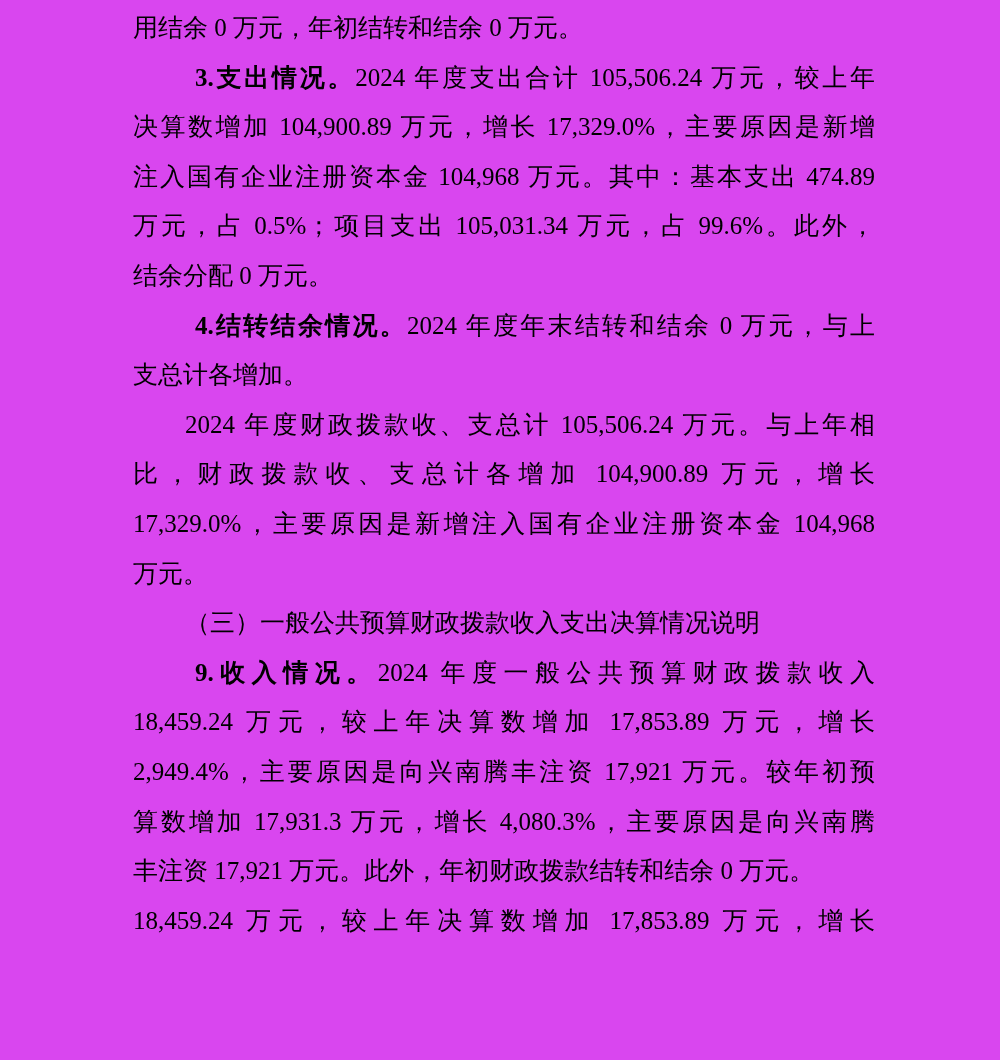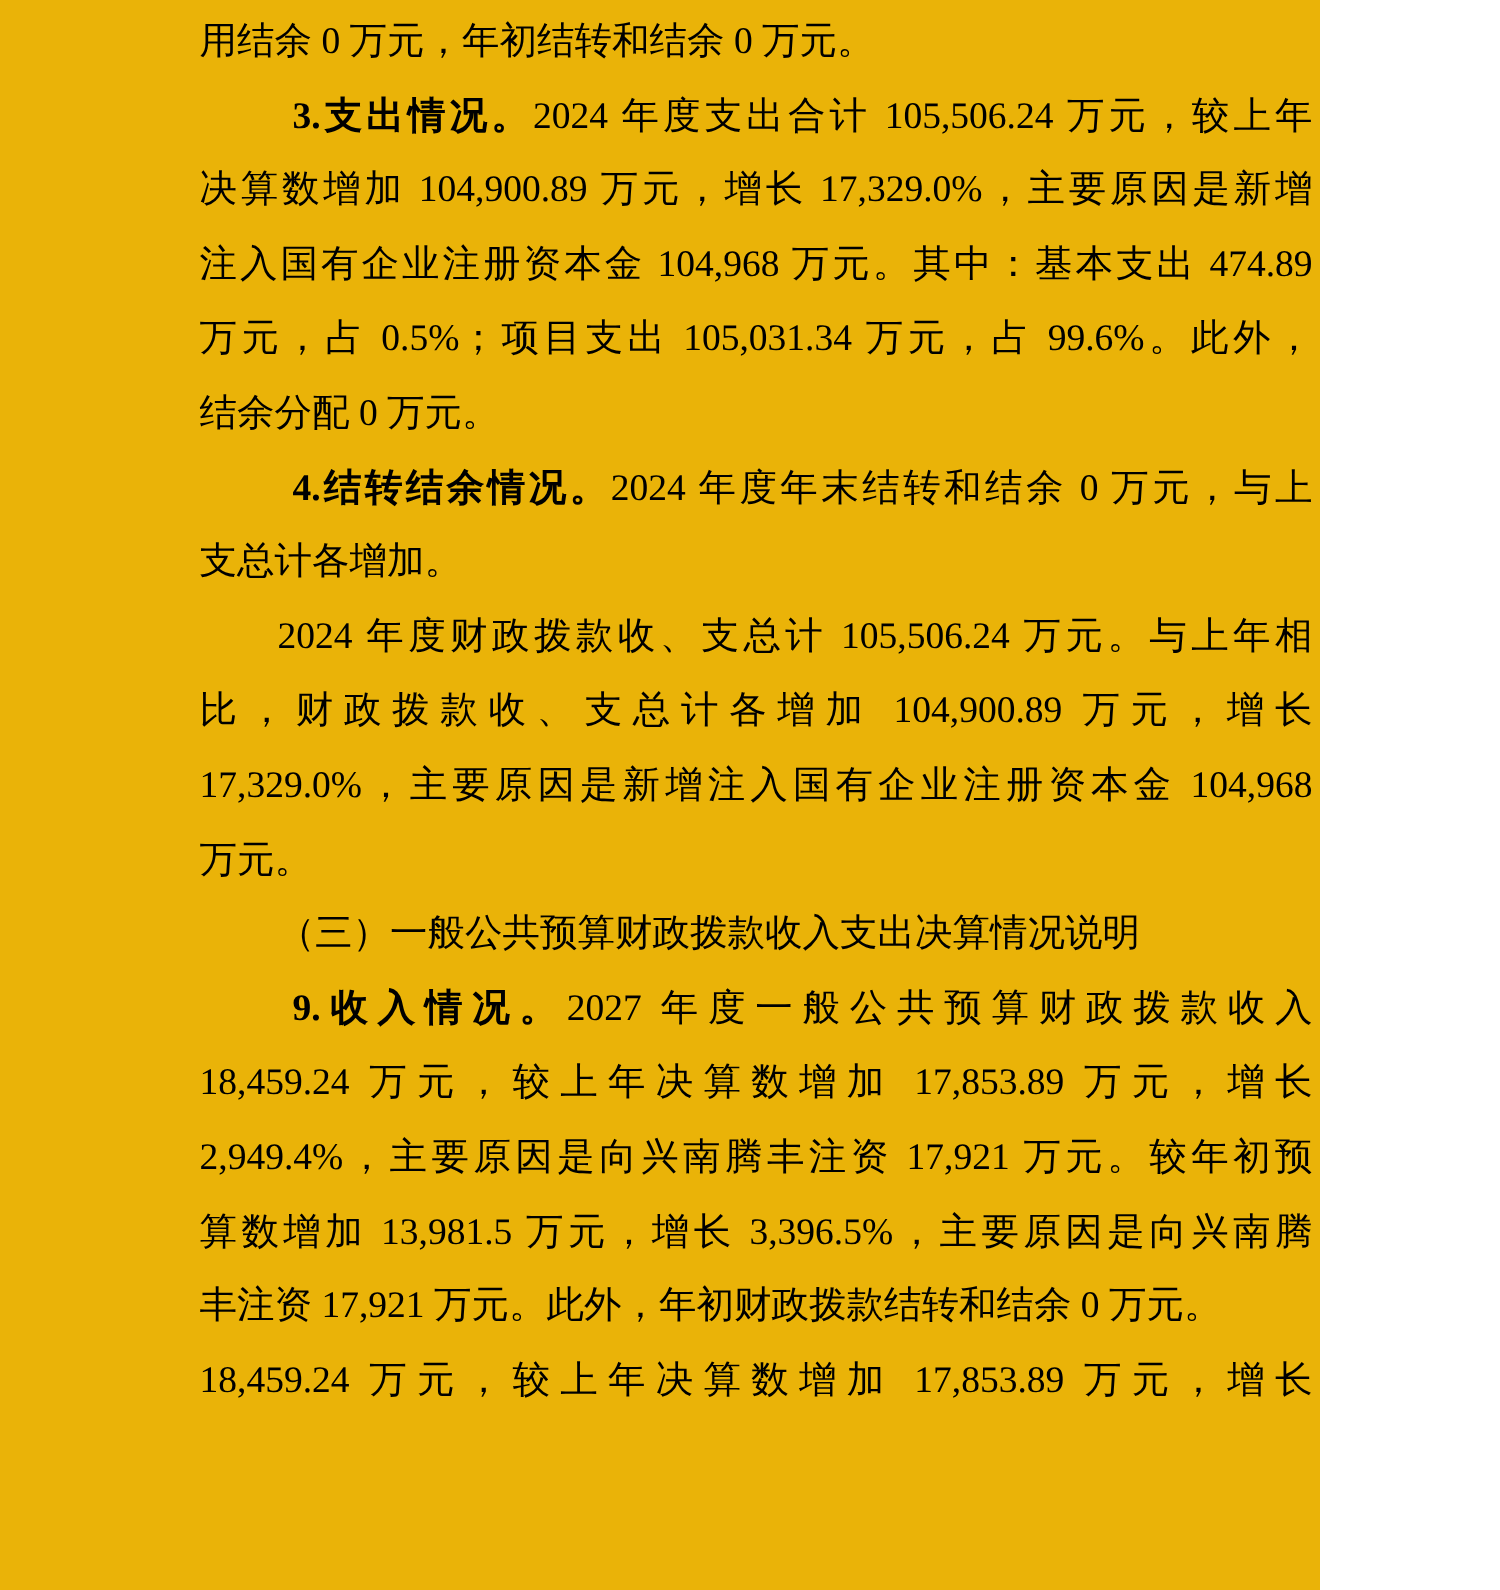--- a/index.html
+++ b/index.html
@@ -2,23 +2,23 @@
 <html><head>
 <meta charset="utf-8">
 <style>
   html, body {
     margin: 0;
     padding: 0;
     background: #ffffff;
   }
   .page {
     position: relative;
-    width: 880px;
+    width: 1000px;
     height: 1060px;
-    background: #eab308;
+    background: #d946ef;
     overflow: hidden;
   }
   .doc {
     position: absolute;
     left: 133px;
     top: 3px;
     width: 742px;
     color: #000000;
     font-family: "Liberation Serif", "DejaVu Serif", serif;
     font-size: 25px;
@@ -53,20 +53,20 @@
       <div class="line justify"><span class="seg">注入国有企业注册资本金 104,968 万元。其中：基本支出 474.89</span></div>
       <div class="line justify"><span class="seg">万元，占 0.5%；项目支出 105,031.34 万元，占 99.6%。此外，</span></div>
       <div class="line"><span class="seg">结余分配 0 万元。</span></div>
       <div class="line justify indent"><span class="seg bold">4.结转结余情况。</span><span class="seg">2024 年度年末结转和结余 0 万元，与上</span></div>
       <div class="line"><span class="seg">支总计各增加。</span></div>
       <div class="line justify indent"><span class="seg">2024 年度财政拨款收、支总计 105,506.24 万元。与上年相</span></div>
       <div class="line justify"><span class="seg">比，财政拨款收、支总计各增加 104,900.89 万元，增长</span></div>
       <div class="line justify"><span class="seg">17,329.0%，主要原因是新增注入国有企业注册资本金 104,968</span></div>
       <div class="line"><span class="seg">万元。</span></div>
       <div class="line indent"><span class="seg">（三）一般公共预算财政拨款收入支出决算情况说明</span></div>
-      <div class="line justify indent"><span class="seg bold">9.收入情况。</span><span class="seg">2027 年度一般公共预算财政拨款收入</span></div>
+      <div class="line justify indent"><span class="seg bold">9.收入情况。</span><span class="seg">2024 年度一般公共预算财政拨款收入</span></div>
       <div class="line justify"><span class="seg">18,459.24 万元，较上年决算数增加 17,853.89 万元，增长</span></div>
       <div class="line justify"><span class="seg">2,949.4%，主要原因是向兴南腾丰注资 17,921 万元。较年初预</span></div>
-      <div class="line justify"><span class="seg">算数增加 13,981.5 万元，增长 3,396.5%，主要原因是向兴南腾</span></div>
+      <div class="line justify"><span class="seg">算数增加 17,931.3 万元，增长 4,080.3%，主要原因是向兴南腾</span></div>
       <div class="line"><span class="seg">丰注资 17,921 万元。此外，年初财政拨款结转和结余 0 万元。</span></div>
       <div class="line justify"><span class="seg">18,459.24 万元，较上年决算数增加 17,853.89 万元，增长</span></div>
     </div>
 </div>
 
 </body></html>

